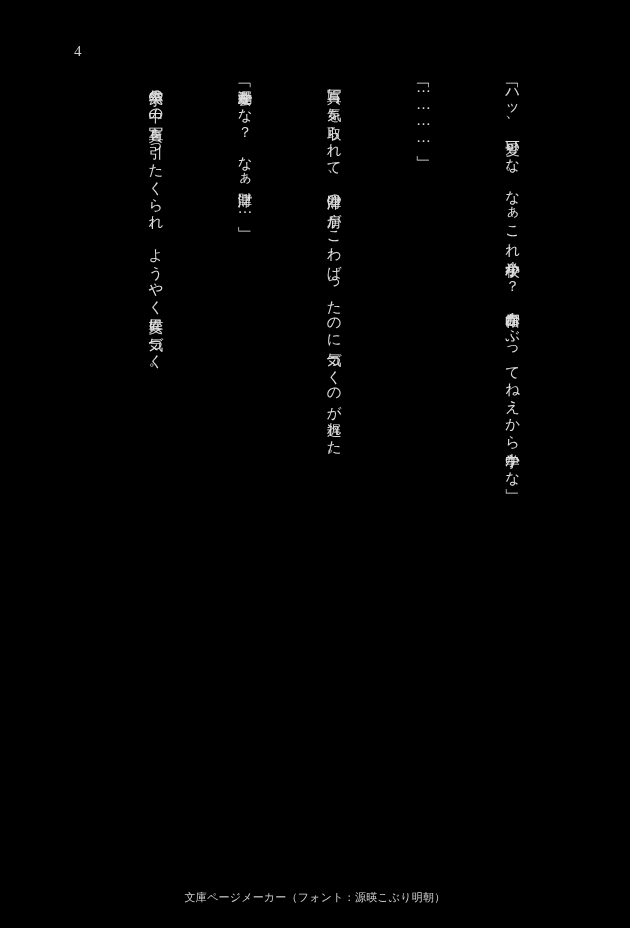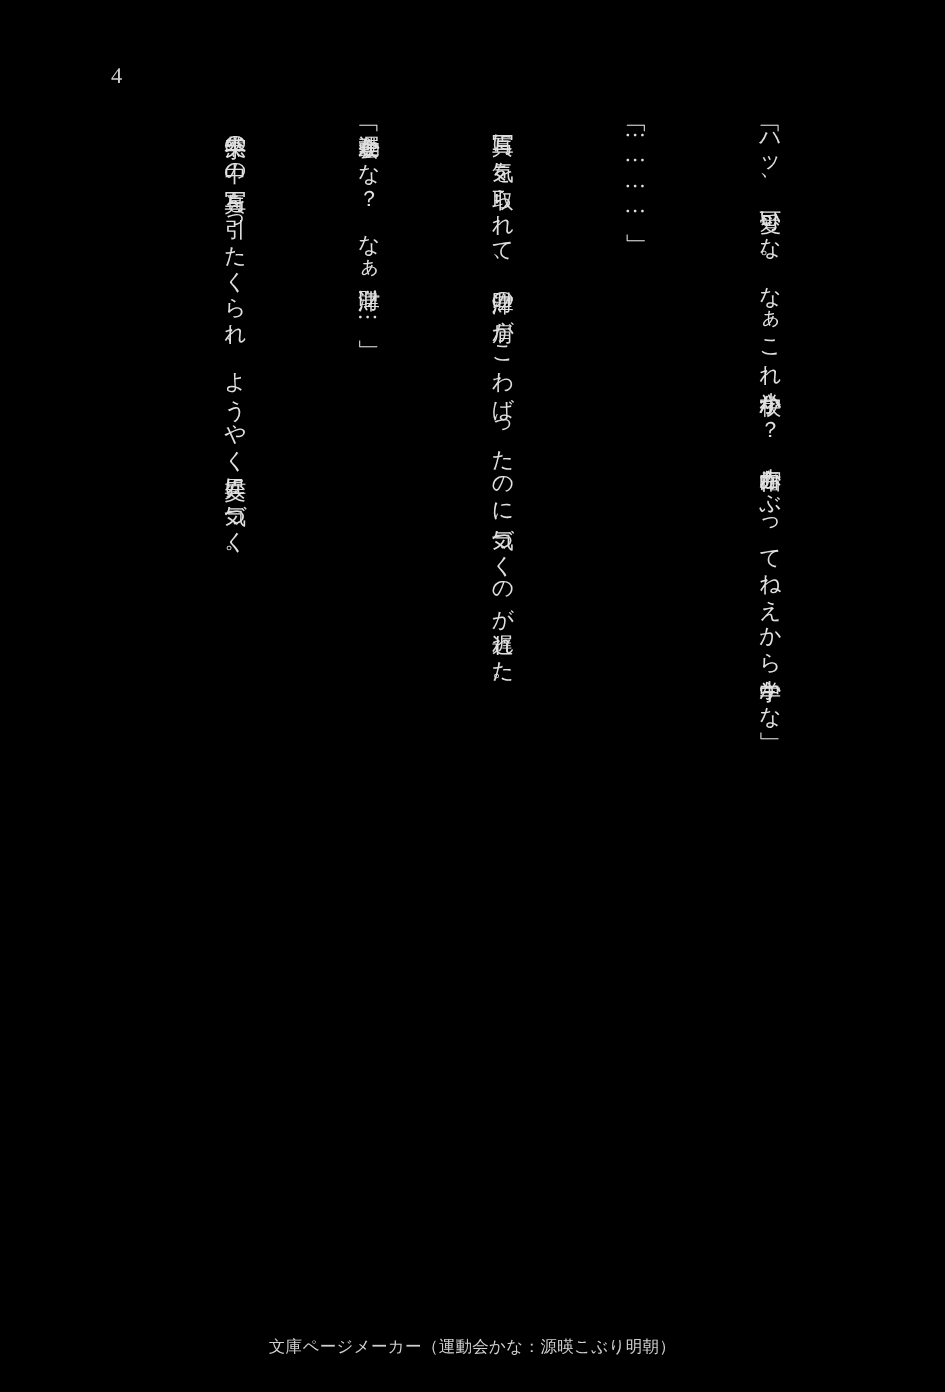--- a/index.html
+++ b/index.html
@@ -89,15 +89,15 @@
     
     
     
     
     
     
     
     
   </div>
 
-  <div id="footer">文庫ページメーカー（運動会かな：源暎こぶり明朝）</div>
+  <div id="footer">文庫ページメーカー（フォント：源暎こぶり明朝）</div>
 
 </div>
 
 </body></html>

